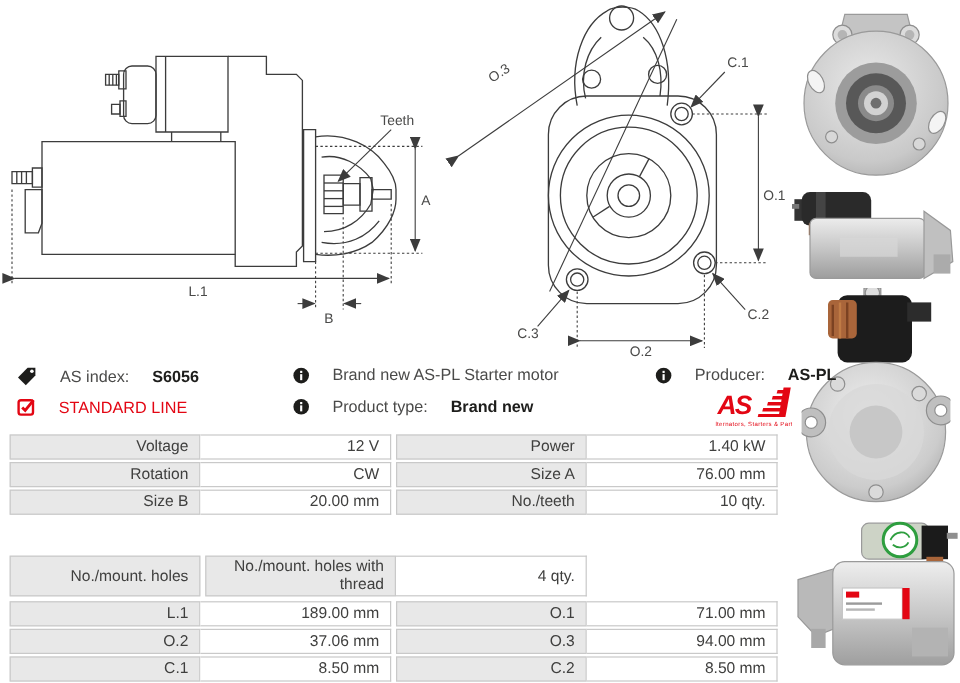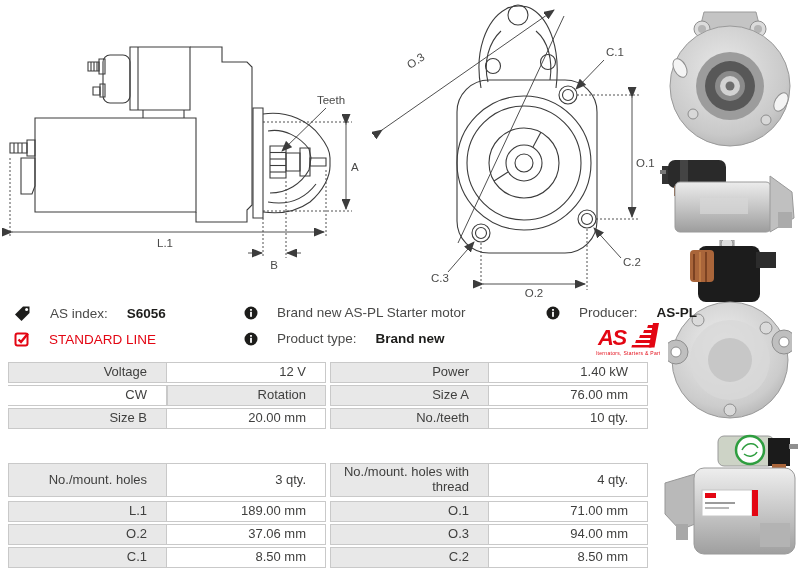--- a/index.html
+++ b/index.html
@@ -14,21 +14,21 @@
   
   .info-item{position:absolute;display:flex;align-items:center;gap:19px;font-size:13.5px;color:#4a4a49;white-space:nowrap;}
   .info-item .strong{font-weight:bold;color:#1d1d1b;}
   .badge-red{color:#e30613;font-weight:normal;}
   .icon{display:inline-flex;align-items:center;justify-content:center;flex:0 0 auto;}
   
   #spec-table{position:absolute;left:8px;top:362px;width:640px;}
   .trow{display:flex;margin-bottom:2px;}
   .trow .cell{
     box-sizing:border-box;height:21px;display:flex;align-items:center;justify-content:flex-end;
-    padding:1px 19px 1px 4px;font-size:13px;line-height:1.12;text-align:right;color:#3f3f3e;
+    padding:1px 9px 1px 4px;font-size:13px;line-height:1.12;text-align:right;color:#3f3f3e;
   }
   .trow .lab{width:159px;background:#e8e8e8;border:1px solid #c9c9c9;}
   .trow .val{width:159px;background:#ffffff;border:1px solid #c9c9c9;border-left:0;}
   .trow .halfgap{width:4px;}
   .trow.tall .cell{height:34px;margin-top:32px;}
   .trow.group2-first{margin-top:4px;}
 </style>
 </head>
 <body>
 
@@ -342,36 +342,35 @@
 
   <div id="spec-table">
     <div class="trow">
       <div class="cell lab">Voltage</div>
       <div class="cell val">12 V</div>
       <div class="halfgap"></div>
       <div class="cell lab">Power</div>
       <div class="cell val">1.40 kW</div>
     </div>
     <div class="trow">
+      <div class="cell lab">Rotation</div>
       <div class="cell val">CW</div>
-      <div class="cell lab">Rotation</div>
       <div class="halfgap"></div>
       <div class="cell lab">Size A</div>
       <div class="cell val">76.00 mm</div>
     </div>
     <div class="trow">
       <div class="cell lab">Size B</div>
       <div class="cell val">20.00 mm</div>
       <div class="halfgap"></div>
       <div class="cell lab">No./teeth</div>
       <div class="cell val">10 qty.</div>
     </div>
     <div class="trow tall">
       <div class="cell lab">No./mount. holes</div>
-      <div class="cell val">3 qty.</div>
       <div class="halfgap"></div>
       <div class="cell lab">No./mount. holes with thread</div>
       <div class="cell val">4 qty.</div>
     </div>
     <div class="trow group2-first">
       <div class="cell lab">L.1</div>
       <div class="cell val">189.00 mm</div>
       <div class="halfgap"></div>
       <div class="cell lab">O.1</div>
       <div class="cell val">71.00 mm</div>

